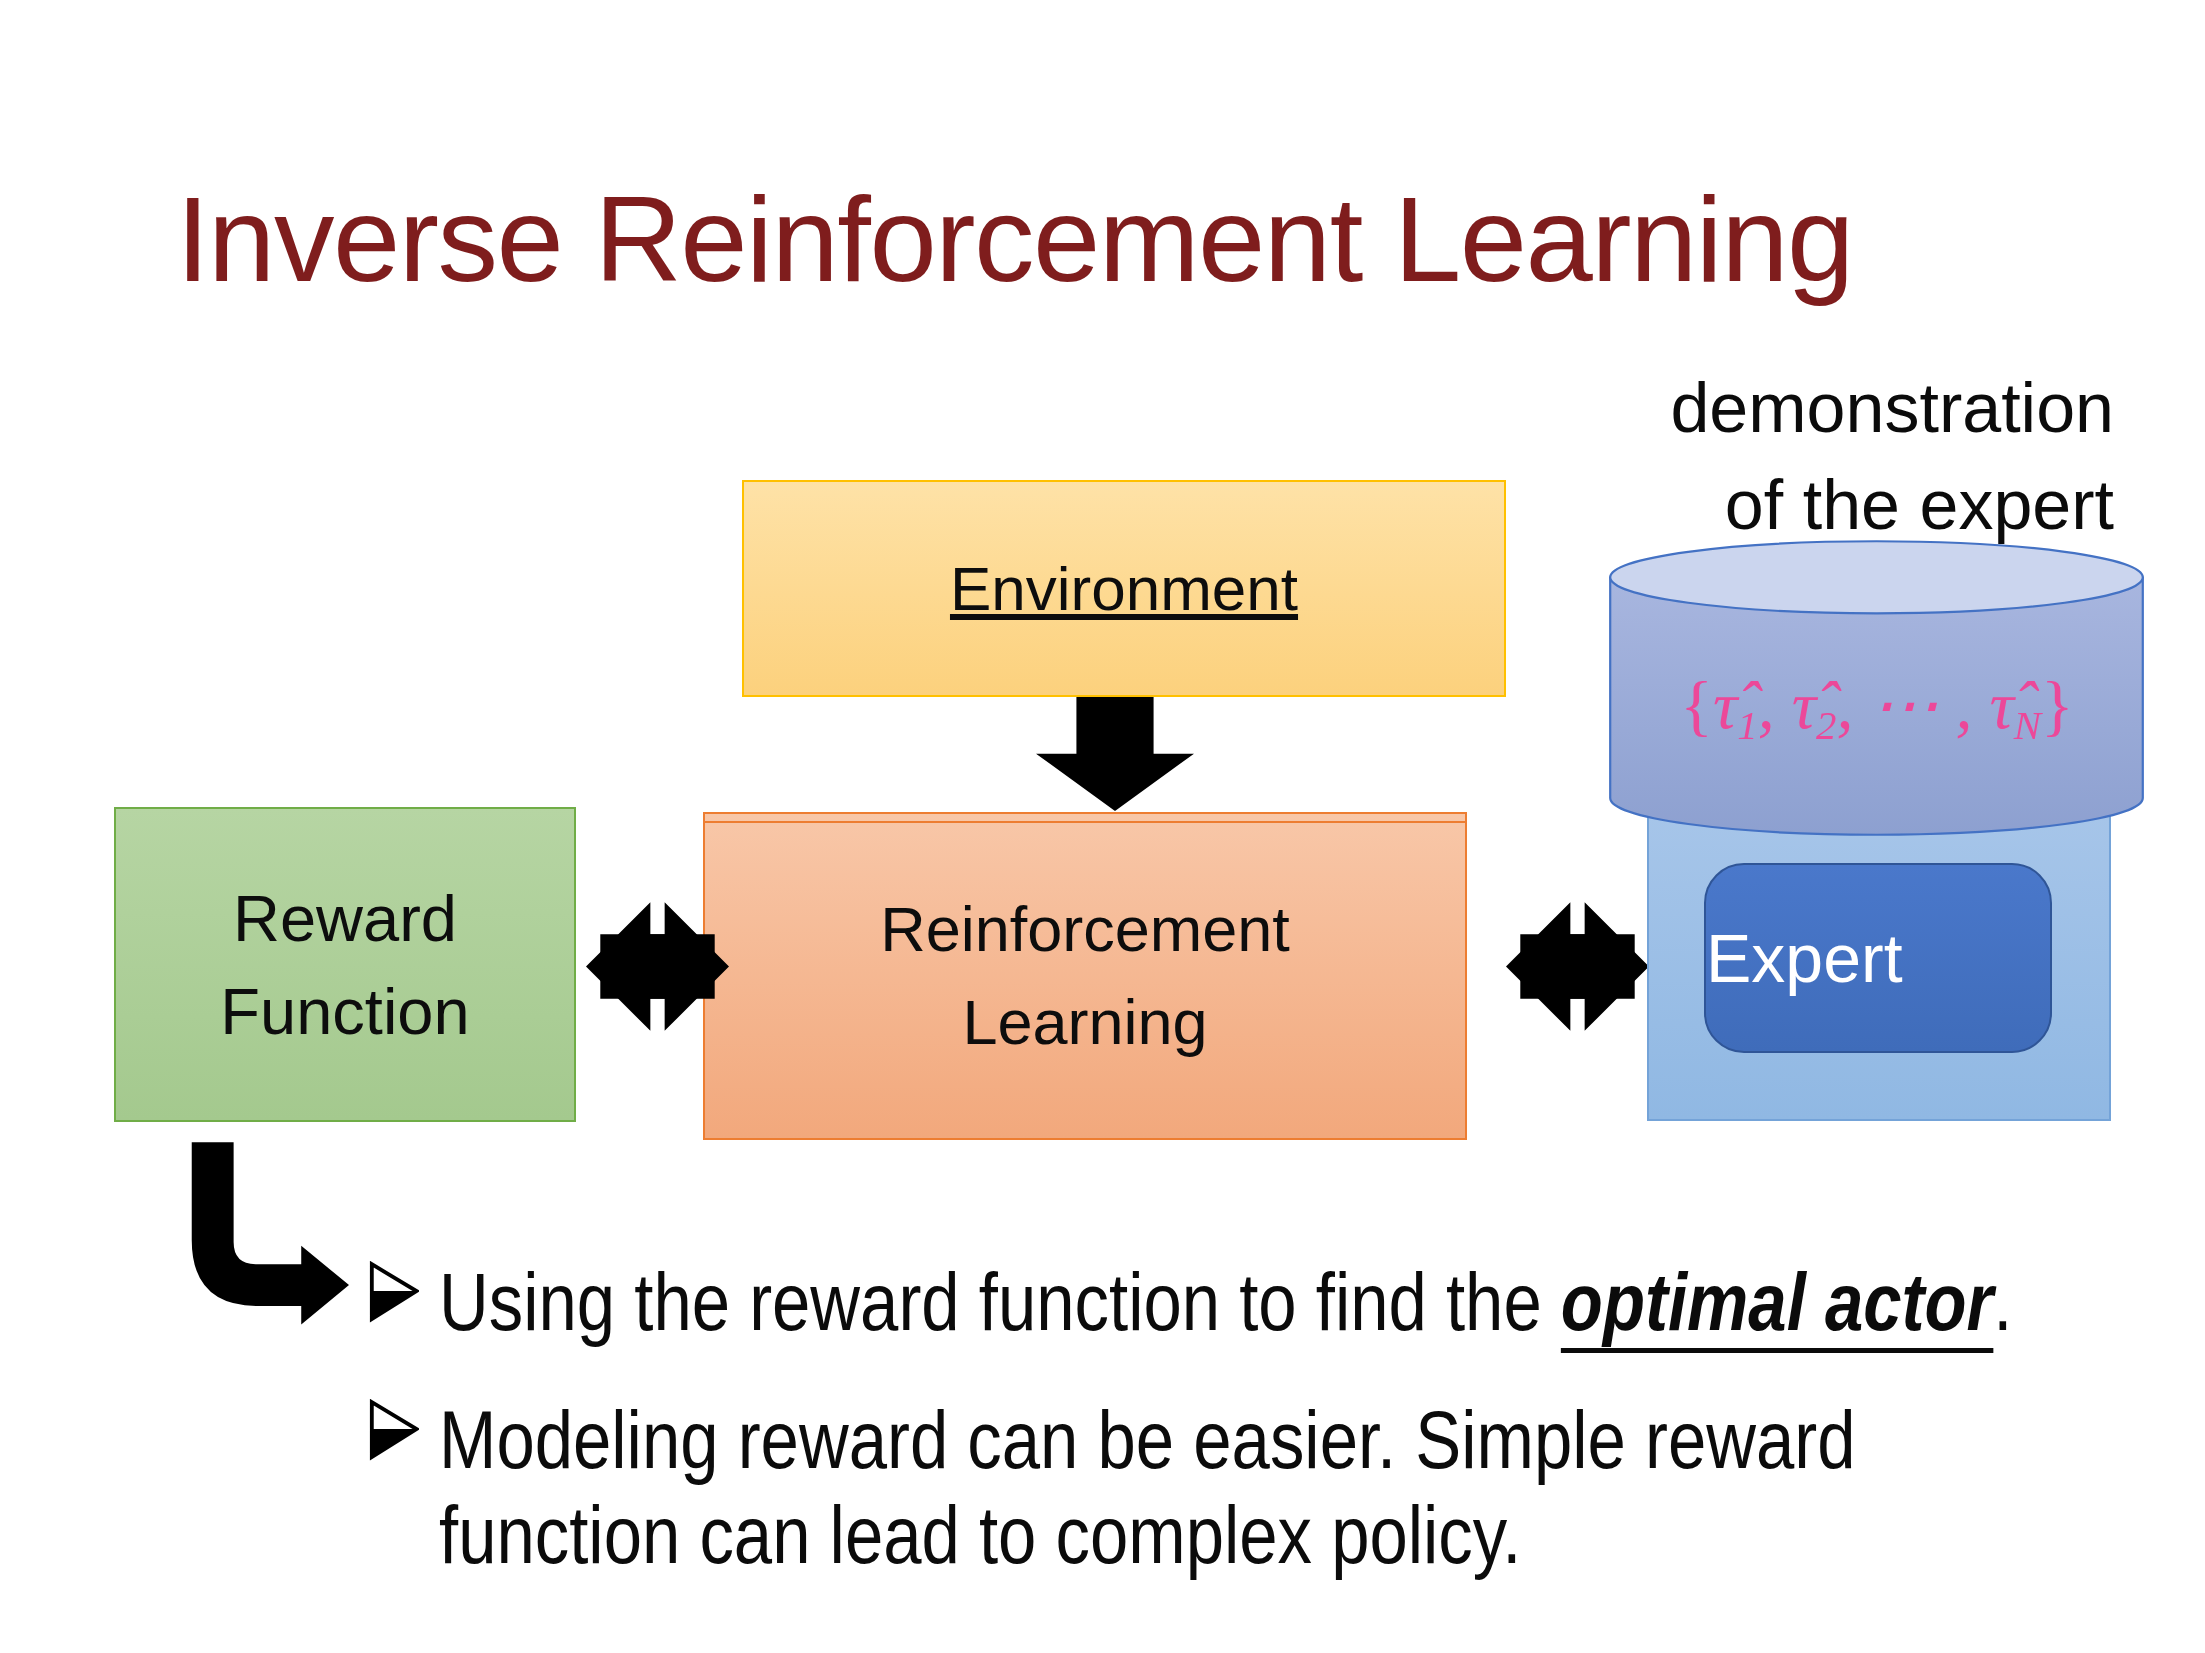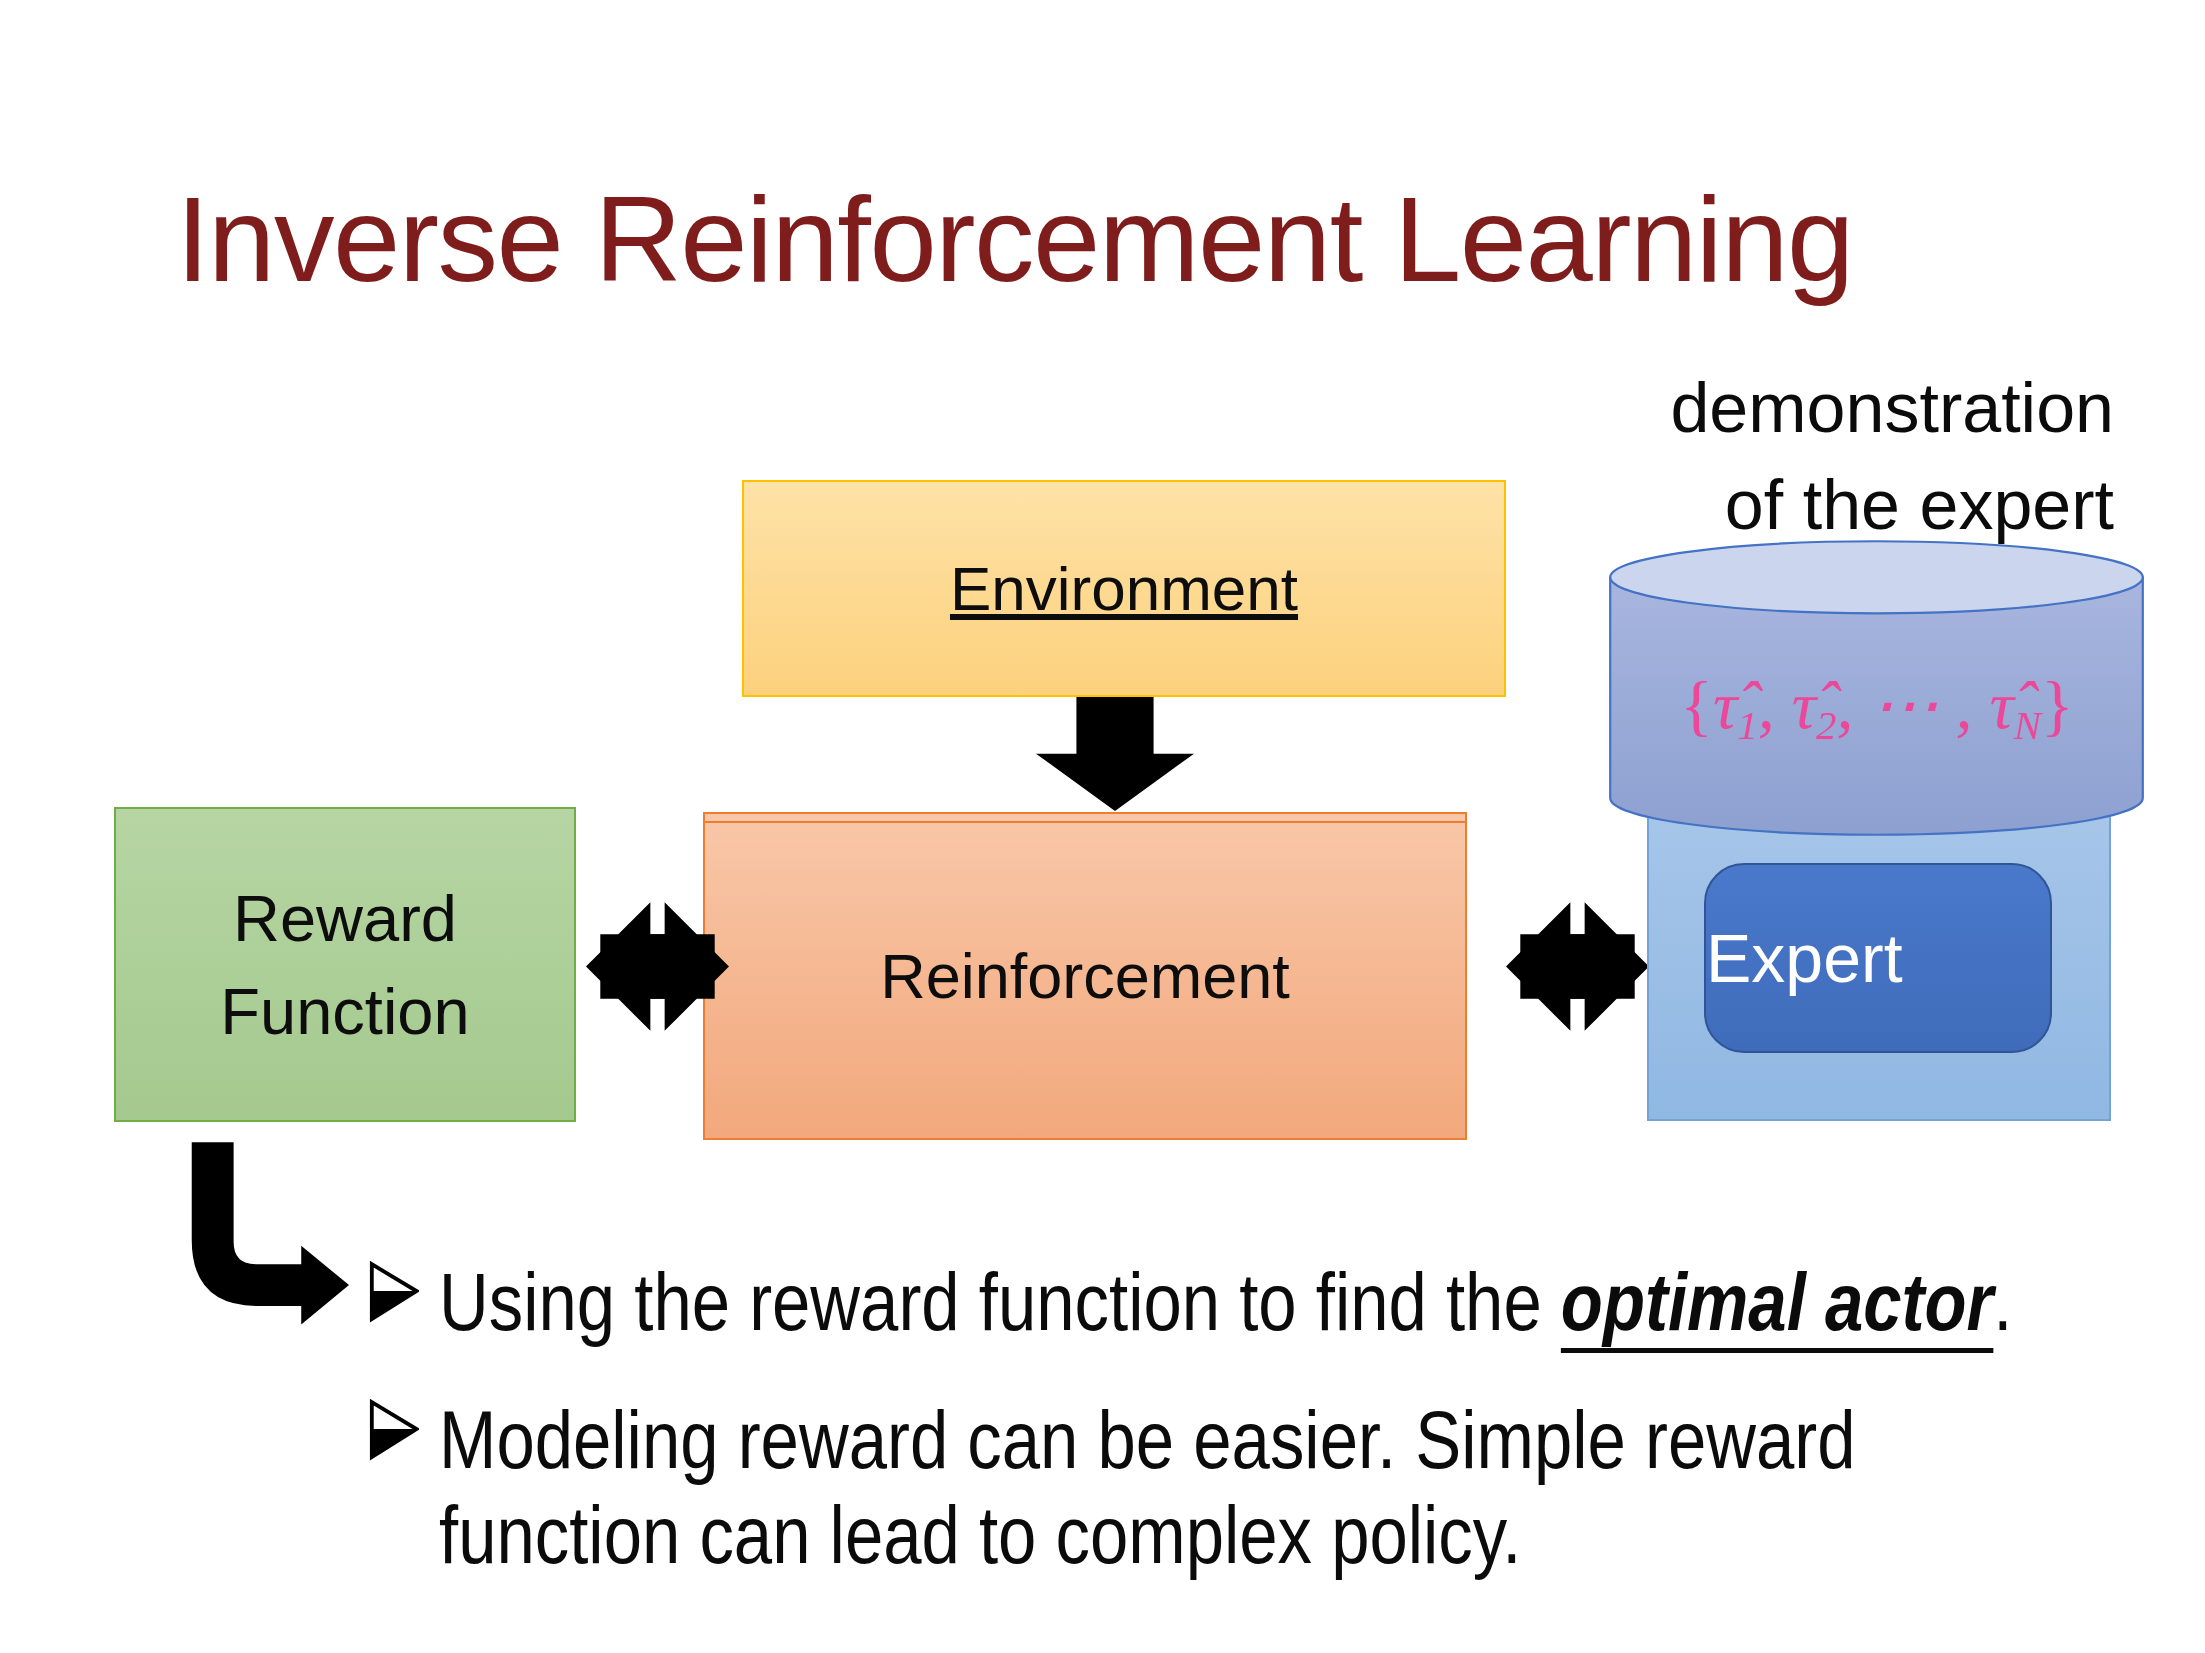--- a/index.html
+++ b/index.html
@@ -98,20 +98,21 @@
     <span>
       <span>Reward</span><br>
       <span>Function</span>
     </span>
   </div>
 
   <div class="abs box box-rl">
     <div class="abs rl-topline"></div>
     <span>
       <span>Reinforcement</span><br>
+      <span>Learning</span>
     </span>
   </div>
 
   <svg class="abs" style="left:586px;top:893px" width="143" height="147" viewBox="0 0 200 200">
     <path class="black" d="M0,100 L90,10 L90,55 L180,55 L180,145 L90,145 L90,190 Z"></path>
     <path class="black" d="M200,100 L110,10 L110,55 L20,55 L20,145 L110,145 L110,190 Z"></path>
   </svg>
 
   <svg class="abs" style="left:1506px;top:893px" width="143" height="147" viewBox="0 0 200 200">
     <path class="black" d="M0,100 L90,10 L90,55 L180,55 L180,145 L90,145 L90,190 Z"></path>

